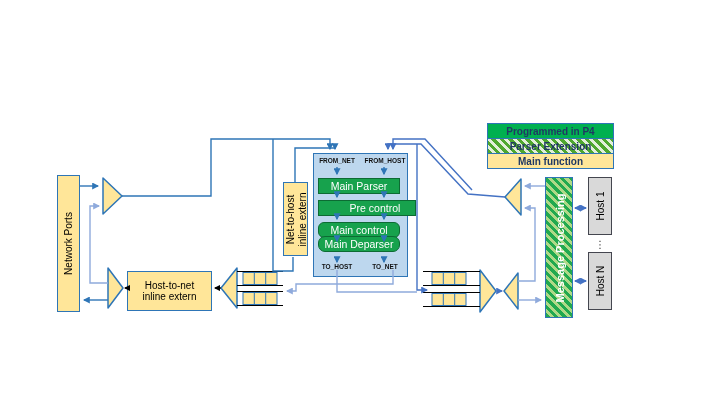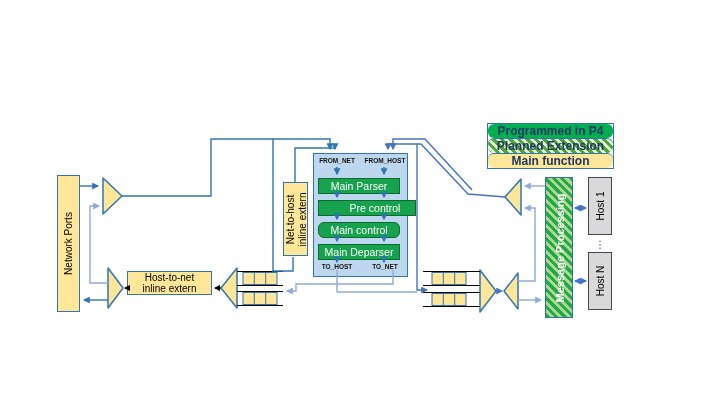--- a/index.html
+++ b/index.html
@@ -10,21 +10,21 @@
   .yellow{background:#FFE699;}
   .rot{display:flex;align-items:center;justify-content:center;transform:rotate(-90deg);}
   
   #pipeline{left:313px;top:153px;width:95px;height:124px;background:#BDD7EE;border:1.5px solid #2E75B6;}
   .port{position:absolute;font-size:6.5px;font-weight:bold;color:#111;width:46px;text-align:center;}
   .stage{position:absolute;left:318px;width:80px;height:14px;background:#17A24D;border:1px solid #0C6B33;
          color:#fff;font-weight:normal;font-size:10.5px;display:flex;align-items:center;justify-content:center;}
   
   #legend{left:487px;top:123px;width:127px;height:46px;border:1.5px solid #2E75B6;display:flex;flex-direction:column;}
   #legend .row{flex:1;display:flex;align-items:center;justify-content:center;
-               font-size:12px;font-weight:bold;color:#1F3864;border-radius:6px;}
+               font-size:10px;font-weight:bold;color:#1F3864;}
   #legend .row + .row{border-top:1px solid #2E75B6;}
   .hatch-legend{background:repeating-linear-gradient(45deg,#4EA72E 0 3px,#E2EFDA 3px 6px);}
   .hatch-mp{background:repeating-linear-gradient(45deg,#21A94F 0 3px,#AFD987 3px 6px);}
   .green-solid{background:#00B050;}
   
   .hostbox{background:#D9D9D9;border:1.5px solid #44464F;}
   .hosttext{font-size:10px;color:#000;}
   #dots{left:594px;top:237px;width:12px;height:14px;font-size:10px;color:#333;display:flex;align-items:center;justify-content:center;}
   svg{position:absolute;left:0;top:0;pointer-events:none;}
   .lbl2{font-size:10px;color:#000;line-height:1.15;}
@@ -38,50 +38,50 @@
   <div class="abs rot" style="left:0px;top:232px;width:137px;height:23px;font-size:10px;color:#000;">Network Ports</div>
 
   <div class="abs box yellow" style="left:283px;top:182px;width:25px;height:74px;"></div>
   <div class="abs rot" style="left:258.5px;top:206.5px;width:74px;height:25px;">
     <div class="lbl2" style="text-align:center;">
       <div>Net-to-host</div>
       <div>inline extern</div>
     </div>
   </div>
 
-  <div class="abs box yellow" style="left:127px;top:271px;width:85px;height:24px;">
+  <div class="abs box yellow" style="left:127px;top:271px;width:85px;height:40px;">
     <div class="lbl2">
       <div>Host-to-net</div>
       <div>inline extern</div>
     </div>
   </div>
 
   <div class="abs" id="pipeline"></div>
   <div class="port" style="left:314px;top:157px;">FROM_NET</div>
   <div class="port" style="left:362px;top:157px;">FROM_HOST</div>
   <div class="port" style="left:314px;top:263px;">TO_HOST</div>
   <div class="port" style="left:362px;top:263px;">TO_NET</div>
 
   <div class="stage" style="top:178px;">Main Parser</div>
   <div class="stage" style="top:200px;padding-left:16px;">Pre control</div>
   <div class="stage" style="top:222px;border-radius:6px;">Main control</div>
-  <div class="stage" style="top:244px;">Main Deparser</div>
+  <div class="stage" style="top:236px;border-radius:7px;">Main Deparser</div>
 
   <div class="abs box hatch-mp" style="left:545px;top:177px;width:28px;height:141px;"></div>
   <div class="abs rot" style="left:488.5px;top:233.5px;width:141px;height:28px;font-size:11px;font-weight:bold;color:#fff;">Message Processing</div>
 
   <div class="abs hostbox" style="left:588px;top:177px;width:24px;height:58px;"></div>
   <div class="abs rot hosttext" style="left:571px;top:194px;width:58px;height:24px;">Host 1</div>
   <div class="abs" id="dots">⋮</div>
   <div class="abs hostbox" style="left:588px;top:252px;width:24px;height:58px;"></div>
   <div class="abs rot hosttext" style="left:571px;top:269px;width:58px;height:24px;">Host N</div>
 
   <div class="abs" id="legend">
     <div class="row green-solid">Programmed in P4</div>
-    <div class="row hatch-legend">Planned Extension</div>
+    <div class="row hatch-legend">Parser Extension</div>
     <div class="row yellow">Main function</div>
   </div>
 
   <svg width="720" height="405" viewBox="0 0 720 405">
     <defs>
       <marker id="aD" viewBox="0 0 6 6" markerWidth="5" markerHeight="5" refX="5" refY="3" orient="auto">
         <path d="M0,0L6,3L0,6Z" fill="#2E75B6"></path>
         </marker>
       <marker id="aM" viewBox="0 0 6 6" markerWidth="5" markerHeight="5" refX="5" refY="3" orient="auto">
         <path d="M0,0L6,3L0,6Z" fill="#4472C4"></path>

